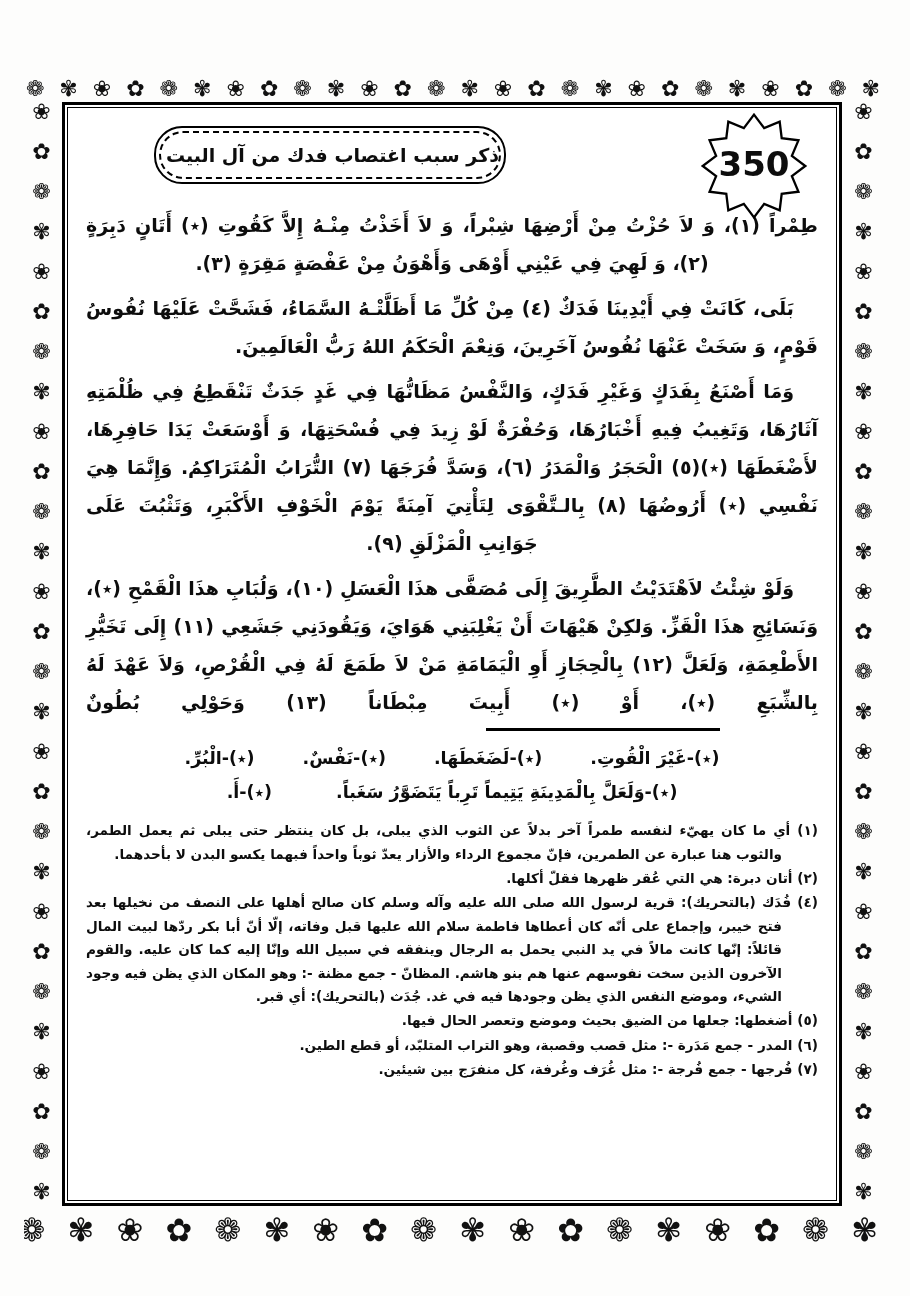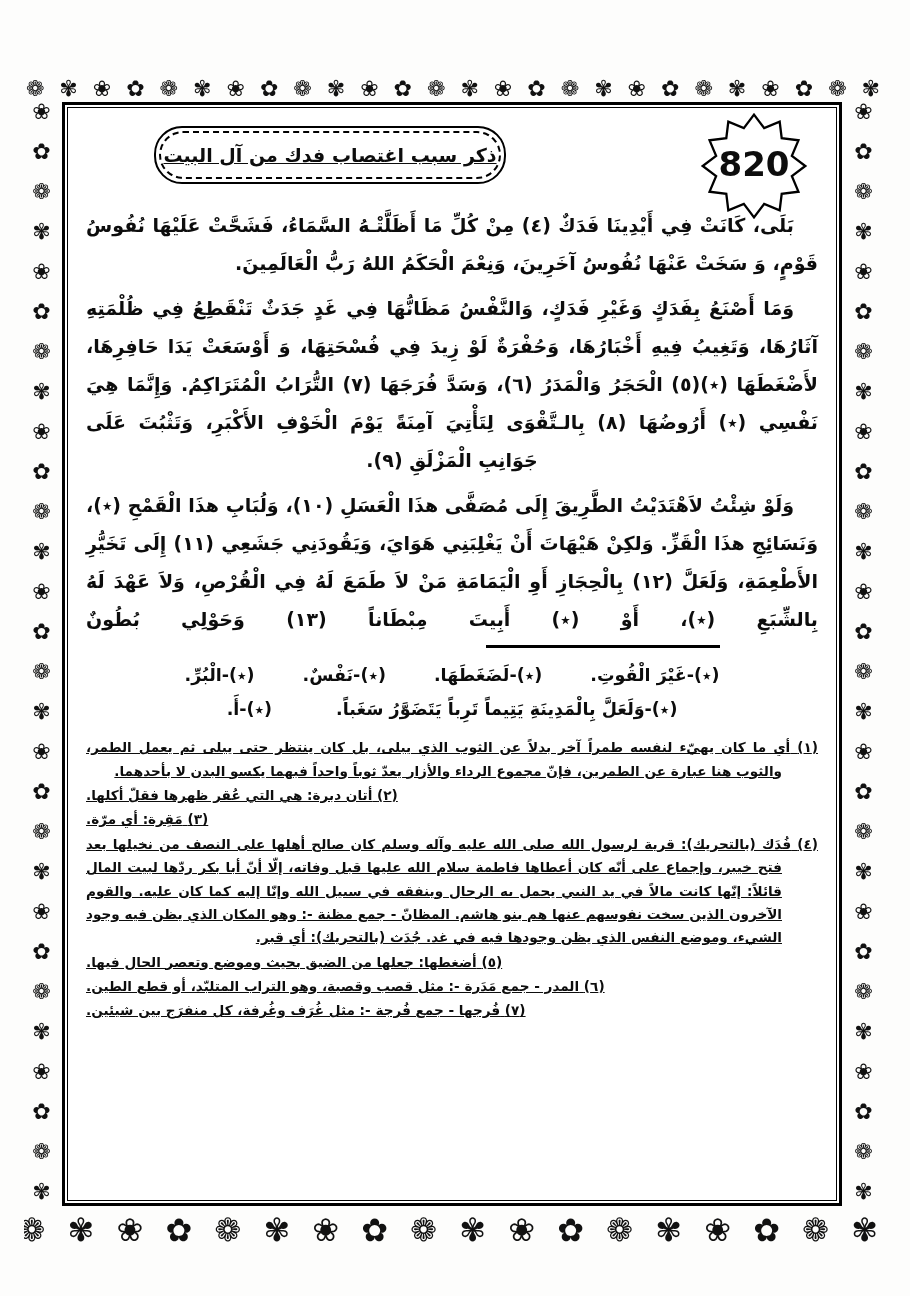--- a/index.html
+++ b/index.html
@@ -18,44 +18,44 @@
   .frame-inner{position:absolute;inset:2px;border:1.5px solid #000;}
   .content{position:absolute;inset:0;padding:6px 18px 4px 18px;overflow:hidden;}
   
   .header{position:relative;height:92px;}
   .cartouche{
     position:absolute;left:68px;top:12px;width:348px;height:54px;
     border:2.5px solid #000;border-radius:28px;background:#fff;
   }
   .cartouche-inner{
     position:absolute;inset:3px;border:2.5px dashed #000;border-radius:24px;
-    display:flex;align-items:center;justify-content:center;text-decoration:underline;
+    display:flex;align-items:center;justify-content:flex-start;
   }
   .cartouche-title{font-size:19px;font-weight:bold;letter-spacing:0;}
   .pagenum-wrap{position:absolute;right:8px;top:-4px;width:112px;height:112px;}
   .pagenum-wrap svg{position:absolute;inset:0;}
   .pagenum{
     position:absolute;inset:0;display:flex;align-items:center;justify-content:center;
     font-size:34px;font-weight:bold;padding-bottom:4px;
   }
   
   .nass{font-weight:bold;font-size:19px;line-height:2.0;text-align:justify;margin:0 0 7px 0;}
   .nass.indent{text-indent:24px;}
   .last-center{text-align-last:center;}
   .last-justify{text-align-last:justify;}
   .sep-rule{height:3px;background:#000;width:234px;margin:4px 98px 10px auto;}
   
   .variants{margin:2px 0 10px 0;}
   .var-row{display:flex;flex-direction:row;justify-content:center;gap:48px;font-weight:bold;font-size:17.5px;line-height:1.95;}
   .var-row2{gap:64px;}
   
-  .footnotes{margin-top:7px;text-decoration:underline;}
+  .footnotes{margin-top:7px;}
   .fn{font-size:13.6px;font-weight:bold;line-height:1.72;text-align:justify;padding-right:36px;text-indent:-36px;margin-bottom:1px;}
   .fn .fn-num{display:inline;}
-  .fn-short{text-align:left;}
+  .fn-short{text-align:right;}
 </style>
 </head>
 <body>
 
 <div class="page">
 
   <div class="orn orn-top">✾ ❁ ✿ ❀ ✾ ❁ ✿ ❀ ✾ ❁ ✿ ❀ ✾ ❁ ✿ ❀ ✾ ❁ ✿ ❀ ✾ ❁ ✿ ❀ ✾ ❁ ✿ ❀ ✾ ❁ ✿ ❀ ✾ ❁ ✿ ❀ ✾ ❁ ✿ ❀ ✾ ❁ ✿ ❀ ✾ ❁ ✿ ❀ ✾ ❁ ✿ ❀ ✾ ❁ ✿ ❀</div>
   <div class="orn orn-bottom">✾ ❁ ✿ ❀ ✾ ❁ ✿ ❀ ✾ ❁ ✿ ❀ ✾ ❁ ✿ ❀ ✾ ❁ ✿ ❀ ✾ ❁ ✿ ❀ ✾ ❁ ✿ ❀ ✾ ❁ ✿ ❀ ✾ ❁ ✿ ❀ ✾ ❁ ✿ ❀ ✾ ❁ ✿ ❀ ✾ ❁ ✿ ❀ ✾ ❁ ✿ ❀ ✾ ❁ ✿ ❀</div>
   <div class="orn orn-left">✾ ❁ ✿ ❀ ✾ ❁ ✿ ❀ ✾ ❁ ✿ ❀ ✾ ❁ ✿ ❀ ✾ ❁ ✿ ❀ ✾ ❁ ✿ ❀ ✾ ❁ ✿ ❀ ✾ ❁ ✿ ❀ ✾ ❁ ✿ ❀ ✾ ❁ ✿ ❀ ✾ ❁ ✿ ❀ ✾ ❁ ✿ ❀ ✾ ❁ ✿ ❀ ✾ ❁ ✿ ❀</div>
   <div class="orn orn-right">✾ ❁ ✿ ❀ ✾ ❁ ✿ ❀ ✾ ❁ ✿ ❀ ✾ ❁ ✿ ❀ ✾ ❁ ✿ ❀ ✾ ❁ ✿ ❀ ✾ ❁ ✿ ❀ ✾ ❁ ✿ ❀ ✾ ❁ ✿ ❀ ✾ ❁ ✿ ❀ ✾ ❁ ✿ ❀ ✾ ❁ ✿ ❀ ✾ ❁ ✿ ❀ ✾ ❁ ✿ ❀</div>
@@ -67,24 +67,25 @@
         <div class="header">
           <div class="cartouche">
             <div class="cartouche-inner">
               <span class="cartouche-title">ذكر سبب اغتصاب فدك من آل البيت</span>
             </div>
           </div>
           <div class="pagenum-wrap">
             <svg viewBox="0 0 120 120">
               <polygon points="60,5 70.9,19.4 87.5,12.4 89.7,30.3 107.6,32.5 100.6,49.1 115,60 100.6,70.9 107.6,87.5 89.7,89.7 87.5,107.6 70.9,100.6 60,115 49.1,100.6 32.5,107.6 30.3,89.7 12.4,87.5 19.4,70.9 5,60 19.4,49.1 12.4,32.5 30.3,30.3 32.5,12.4 49.1,19.4" fill="#ffffff" stroke="#000000" stroke-width="2.5"></polygon>
             </svg>
-            <div class="pagenum">820</div>
+            <div class="pagenum">350</div>
           </div>
         </div>
 
+        <p class="nass last-center">طِمْراً (١)، وَ لاَ حُزْتُ مِنْ أَرْضِهَا شِبْراً، وَ لاَ أَخَذْتُ مِنْـهُ إِلاَّ كَقُوتِ (٭) أَتَانٍ دَبِرَةٍ (٢)، وَ لَهِيَ فِي عَيْنِي أَوْهَى وَأَهْوَنُ مِنْ عَفْصَةٍ مَقِرَةٍ (٣).</p>
         <p class="nass indent">بَلَى، كَانَتْ فِي أَيْدِينَا فَدَكٌ (٤) مِنْ كُلِّ مَا أَظَلَّتْـهُ السَّمَاءُ، فَشَحَّتْ عَلَيْهَا نُفُوسُ قَوْمٍ، وَ سَخَتْ عَنْهَا نُفُوسُ آخَرِينَ، وَنِعْمَ الْحَكَمُ اللهُ رَبُّ الْعَالَمِينَ.</p>
         <p class="nass indent last-center">وَمَا أَصْنَعُ بِفَدَكٍ وَغَيْرِ فَدَكٍ، وَالنَّفْسُ مَظَانُّهَا فِي غَدٍ جَدَثٌ تَنْقَطِعُ فِي ظُلْمَتِهِ آثَارُهَا، وَتَغِيبُ فِيهِ أَخْبَارُهَا، وَحُفْرَةٌ لَوْ زِيدَ فِي فُسْحَتِهَا، وَ أَوْسَعَتْ يَدَا حَافِرِهَا، لأَضْغَطَهَا (٭)(٥) الْحَجَرُ وَالْمَدَرُ (٦)، وَسَدَّ فُرَجَهَا (٧) التُّرَابُ الْمُتَرَاكِمُ. وَإِنَّمَا هِيَ نَفْسِي (٭) أَرُوضُهَا (٨) بِالـتَّقْوَى لِتَأْتِيَ آمِنَةً يَوْمَ الْخَوْفِ الأَكْبَرِ، وَتَثْبُتَ عَلَى جَوَانِبِ الْمَزْلَقِ (٩).</p>
         <p class="nass indent last-justify">وَلَوْ شِئْتُ لاَهْتَدَيْتُ الطَّرِيقَ إِلَى مُصَفَّى هذَا الْعَسَلِ (١٠)، وَلُبَابِ هذَا الْقَمْحِ (٭)، وَنَسَائِجِ هذَا الْقَزِّ. وَلكِنْ هَيْهَاتَ أَنْ يَغْلِبَنِي هَوَايَ، وَيَقُودَنِي جَشَعِي (١١) إِلَى تَخَيُّرِ الأَطْعِمَةِ، وَلَعَلَّ (١٢) بِالْحِجَازِ أَوِ الْيَمَامَةِ مَنْ لاَ طَمَعَ لَهُ فِي الْقُرْصِ، وَلاَ عَهْدَ لَهُ بِالشِّبَعِ (٭)، أَوْ (٭) أَبِيتَ مِبْطَاناً (١٣) وَحَوْلِي بُطُونٌ</p>
 
         <div class="sep-rule"></div>
 
         <div class="variants">
           <div class="var-row">
             <span>(٭)-غَيْرَ الْقُوتِ.</span>
             <span>(٭)-لَضَغَطَهَا.</span>
@@ -93,21 +94,20 @@
           </div>
           <div class="var-row var-row2">
             <span>(٭)-وَلَعَلَّ بِالْمَدِينَةِ يَتِيماً تَرِباً يَتَضَوَّرُ سَغَباً.</span>
             <span>(٭)-أَ.</span>
           </div>
         </div>
 
         <div class="footnotes">
           <div class="fn"><span class="fn-num">(١)</span> <span>أي ما كان يهيّء لنفسه طمراً آخر بدلاً عن الثوب الذي يبلى، بل كان ينتظر حتى يبلى ثم يعمل الطمر، والثوب هنا عبارة عن الطمرين، فإنّ مجموع الرداء والأزار يعدّ ثوباً واحداً فبهما يكسو البدن لا بأحدهما.</span></div>
           <div class="fn fn-short"><span class="fn-num">(٢)</span> <span>أتان دبرة: هي التي عُقر ظهرها فقلّ أكلها.</span></div>
-          <div class="fn fn-short"><span class="fn-num">(٣)</span> <span>مَقِرة: أي مرّة.</span></div>
           <div class="fn"><span class="fn-num">(٤)</span> <span>فُدَك (بالتحريك): قرية لرسول الله صلى الله عليه وآله وسلم كان صالح أهلها على النصف من نخيلها بعد فتح خيبر، وإجماع على أنّه كان أعطاها فاطمة سلام الله عليها قبل وفاته، إلّا أنّ أبا بكر ردّها لبيت المال قائلاً: إنّها كانت مالاً في يد النبي يحمل به الرجال وينفقه في سبيل الله وإنّا إليه كما كان عليه. والقوم الآخرون الذين سخت نفوسهم عنها هم بنو هاشم. المظانّ - جمع مظنة -: وهو المكان الذي يظن فيه وجود الشيء، وموضع النفس الذي يظن وجودها فيه في غد. جُدَث (بالتحريك): أي قبر.</span></div>
           <div class="fn fn-short"><span class="fn-num">(٥)</span> <span>أضغطها: جعلها من الضيق بحيث وموضع وتعصر الحال فيها.</span></div>
           <div class="fn fn-short"><span class="fn-num">(٦)</span> <span>المدر - جمع مَدَرة -: مثل قصب وقصبة، وهو التراب المتلبّد، أو قطع الطين.</span></div>
           <div class="fn fn-short"><span class="fn-num">(٧)</span> <span>فُرجها - جمع فُرجة -: مثل غُرَف وغُرفة، كل منفرَج بين شيئين.</span></div>
 
         </div>
 
       </div>
     </div>
   </div>

